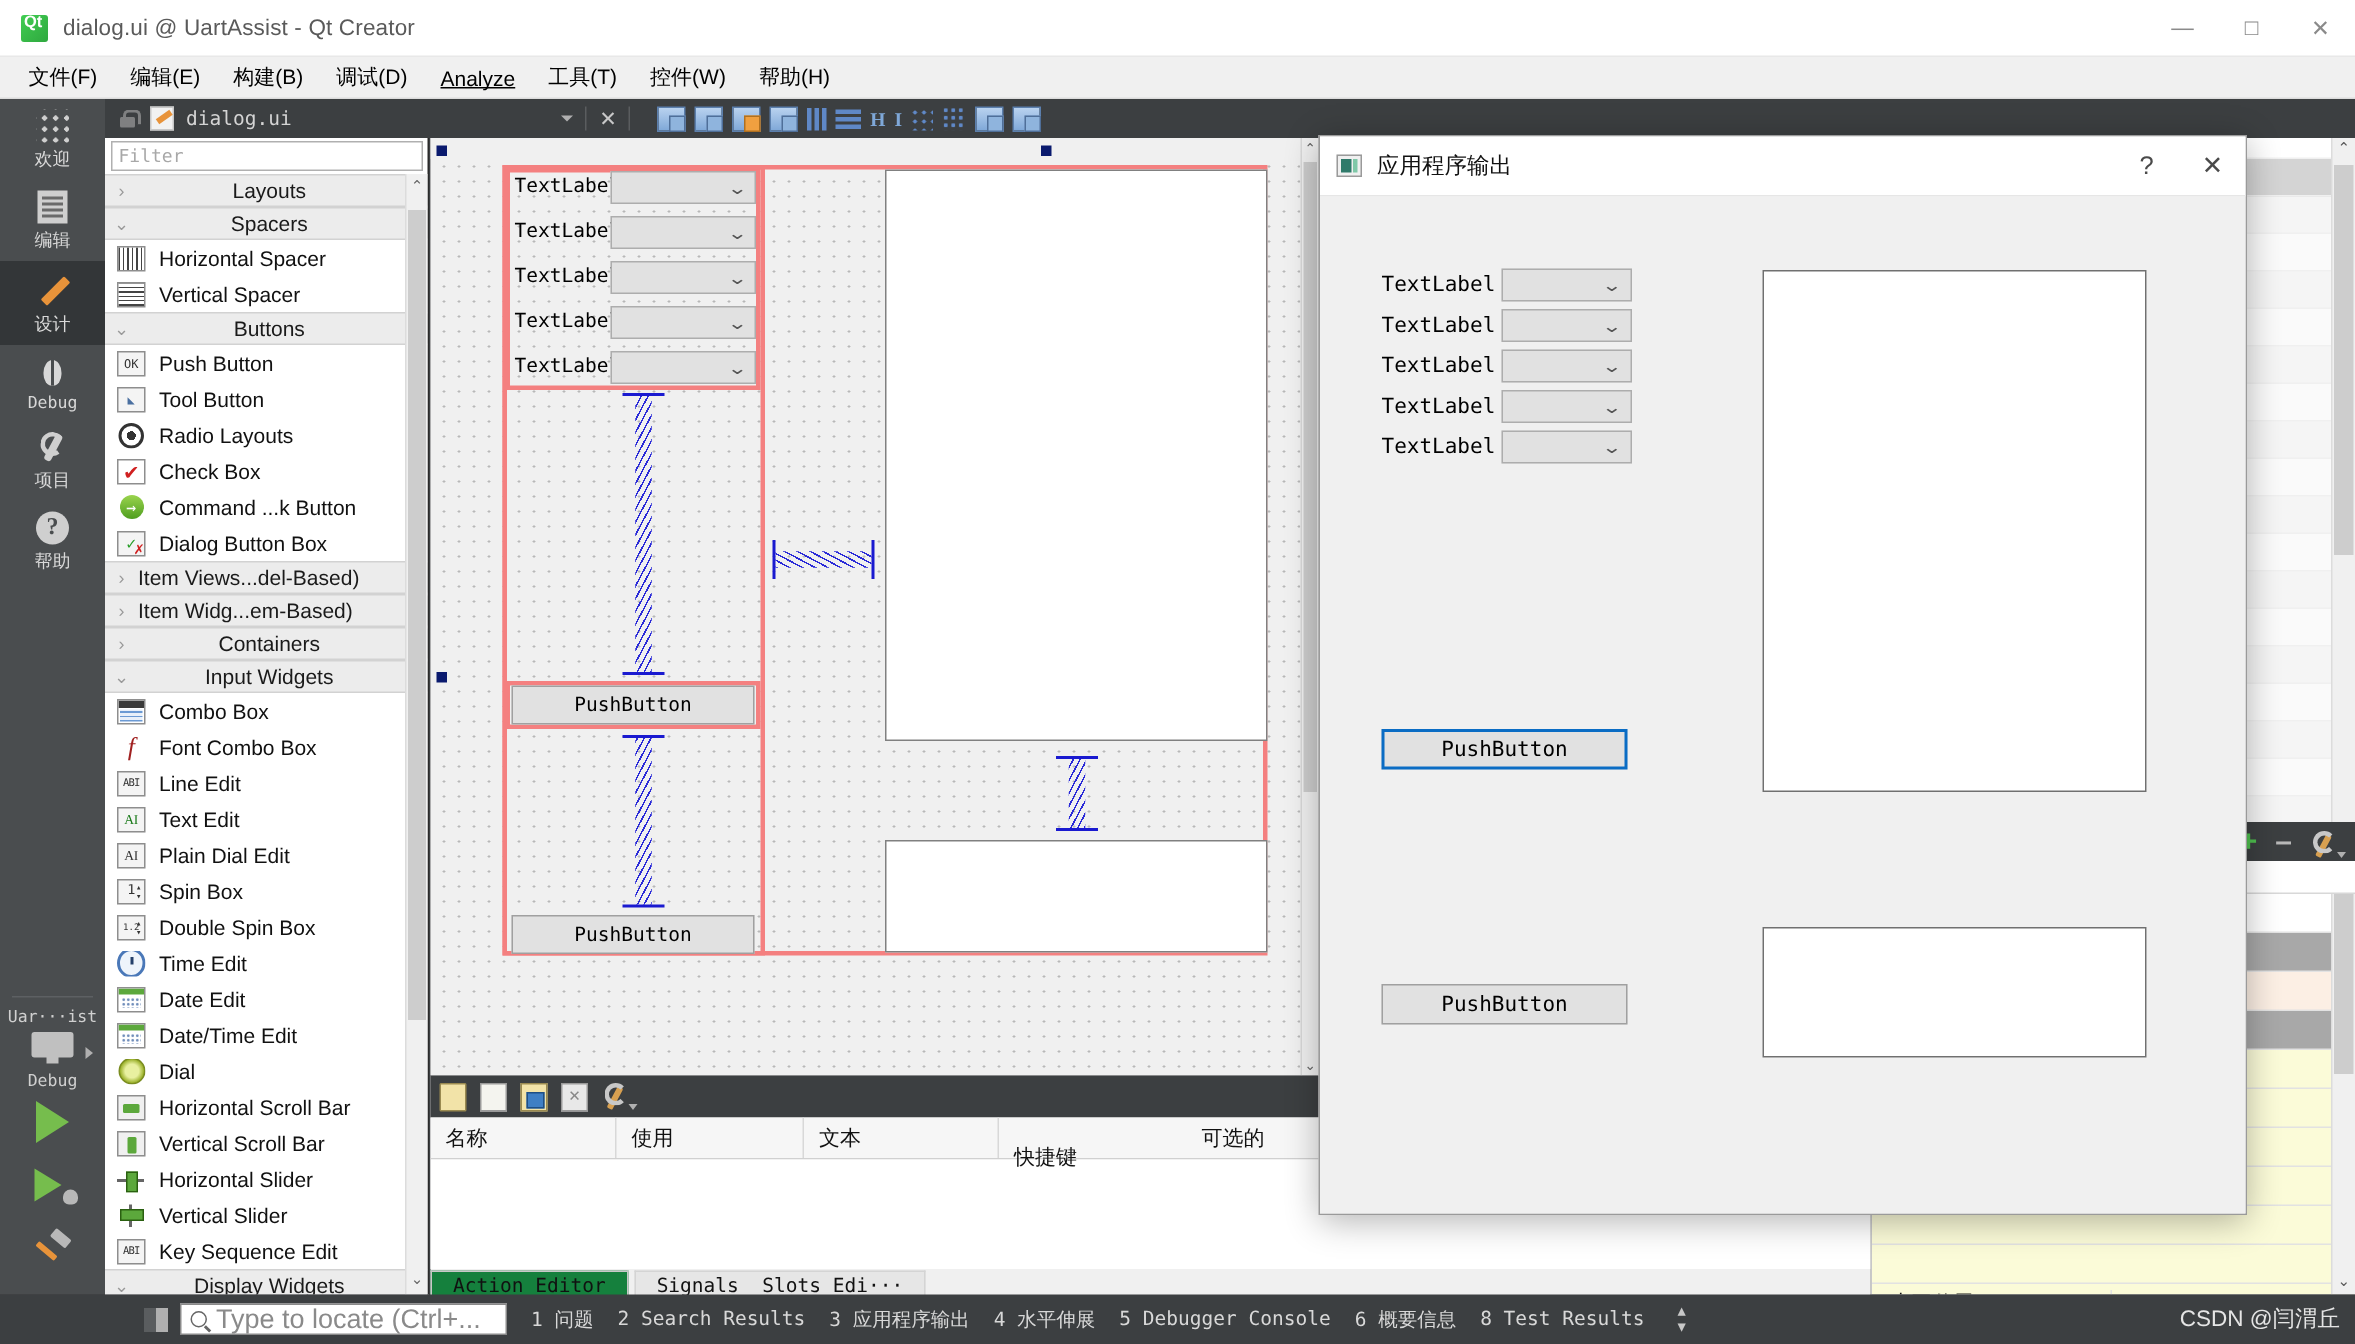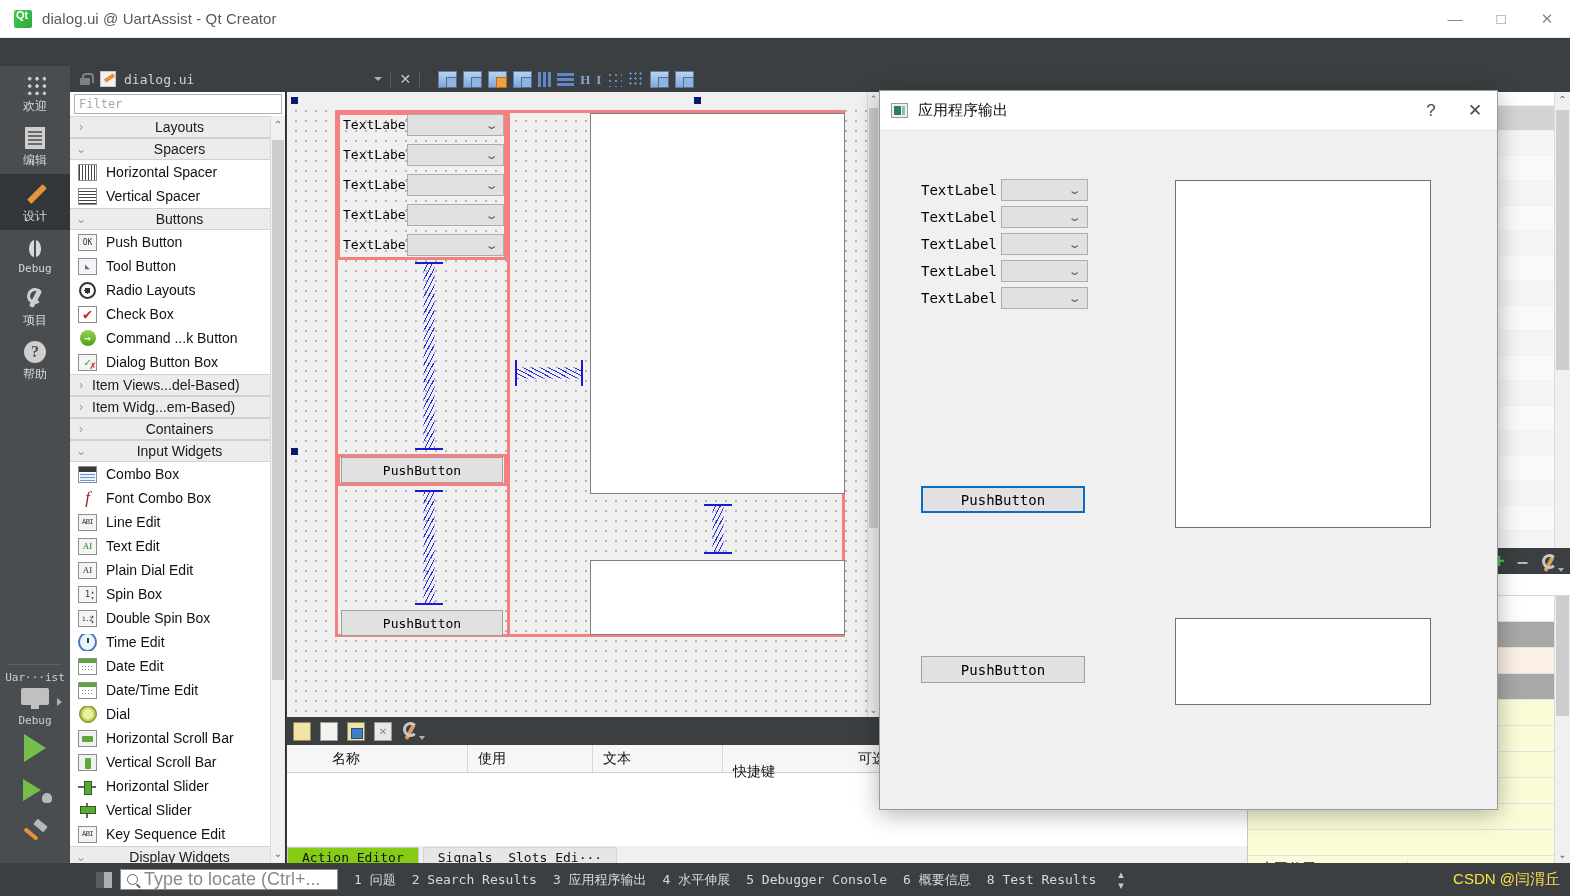--- a/index.html
+++ b/index.html
@@ -455,21 +455,21 @@
   .ae-body { height: 73px; background: #fff; }
 
   .bottomtabs {
     position: absolute; left: 287px; top: 846px; width: 960px; height: 22px;
     background: #f0f0f0; display: flex; align-items: flex-end;
   }
   .bt {
     font-family: "DejaVu Sans Mono", monospace; font-size: 13px; color: #111;
     padding: 2px 14px 3px; background: #f0f0f0;
   }
-  .bt.active { background: #84cc16; border: 1px solid #c8c8c8; border-bottom: none; }
+  .bt.active { background: #15803d; border: 1px solid #c8c8c8; border-bottom: none; }
   .bt.inactive { background: #e6e6e6; border: 1px solid #d4d4d4; border-bottom: none; margin-left: 4px; }
 
   
   .rightpanel {
     position: absolute; left: 1247px; top: 92px; width: 323px; height: 771px;
     background: #f5f5f5; border-left: 1px solid #c8c8c8; overflow: hidden;
   }
   .rp-listtop { position: absolute; left: 0; top: 0; right: 0; height: 456px; overflow: hidden; }
   .rp-row { height: 25px; border-bottom: 1px solid #f0f0f0; }
   .rp-row.alt { background: #fafafa; }
@@ -570,38 +570,48 @@
     background: #666; transform: rotate(45deg);
   }
   .sb-placeholder { font-size: 18px; color: #8a8a8a; white-space: nowrap; overflow: hidden; }
   .sb-tabs { display: flex; align-items: center; gap: 16px; margin-left: 16px; }
   .sb-tab {
     font-family: "DejaVu Sans Mono", monospace; font-size: 13px; color: #d8d8d8; white-space: nowrap;
   }
   .sb-tab .cn { font-family: "Liberation Sans", sans-serif; }
   .sb-updown { color: #c8c8c8; font-size: 11px; line-height: 11px; margin-left: 6px; }
   .sb-watermark {
-    margin-left: auto; margin-right: 10px; font-size: 15px; color: #fde047; white-space: nowrap;
+    margin-left: auto; margin-right: 10px; font-size: 15px; color: #e5e5e5; white-space: nowrap;
   }
 </style>
 </head>
 <body>
 
 <div id="app">
 
   <div class="titlebar">
     <div class="qt-logo"></div>
     <div class="win-title">dialog.ui @ UartAssist - Qt Creator</div>
     <div class="win-ctrls">
       <div class="win-btn">—</div>
       <div class="win-btn">□</div>
       <div class="win-btn close">✕</div>
     </div>
   </div>
 
+  <div class="menubar">
+    <div class="menu-item">文件(F)</div>
+    <div class="menu-item">编辑(E)</div>
+    <div class="menu-item">构建(B)</div>
+    <div class="menu-item">调试(D)</div>
+    <div class="menu-item" style="text-decoration:underline;text-decoration-skip-ink:none;">Analyze</div>
+    <div class="menu-item">工具(T)</div>
+    <div class="menu-item">控件(W)</div>
+    <div class="menu-item">帮助(H)</div>
+  </div>
 
   <div class="modebar">
     <div class="mode">
       <div class="ico-grid"></div>
       <div class="mode-label mode-cn">欢迎</div>
     </div>
     <div class="mode">
       <div class="ico-doc"></div>
       <div class="mode-label mode-cn">编辑</div>
     </div>
@@ -900,21 +910,21 @@
       <div class="ae-ico ae-page"></div>
       <div class="ae-ico ae-page2"></div>
       <div class="ae-ico ae-pagecopy"></div>
       <div class="ae-ico ae-del">✕</div>
       <div class="ae-ico ae-wrench">
         <span class="ae-wcaret"></span>
       </div>
       <div class="ae-filter">Filter</div>
     </div>
     <div class="ae-header">
-      <div class="ae-th" style="width:146px;margin-left:35px;">名称</div>
+      <div class="ae-th" style="width:124px;">名称</div>
       <div class="ae-th" style="width:125px;">使用</div>
       <div class="ae-th" style="width:130px;">文本</div>
       <div class="ae-th" style="width:125px;margin-top:27px;">快捷键</div>
       <div class="ae-th" style="width:120px;border-right:none;">可选的</div>
     </div>
     <div class="ae-body"></div>
   </div>
 
   <div class="bottomtabs">
     <div class="bt active">Action Editor</div>

